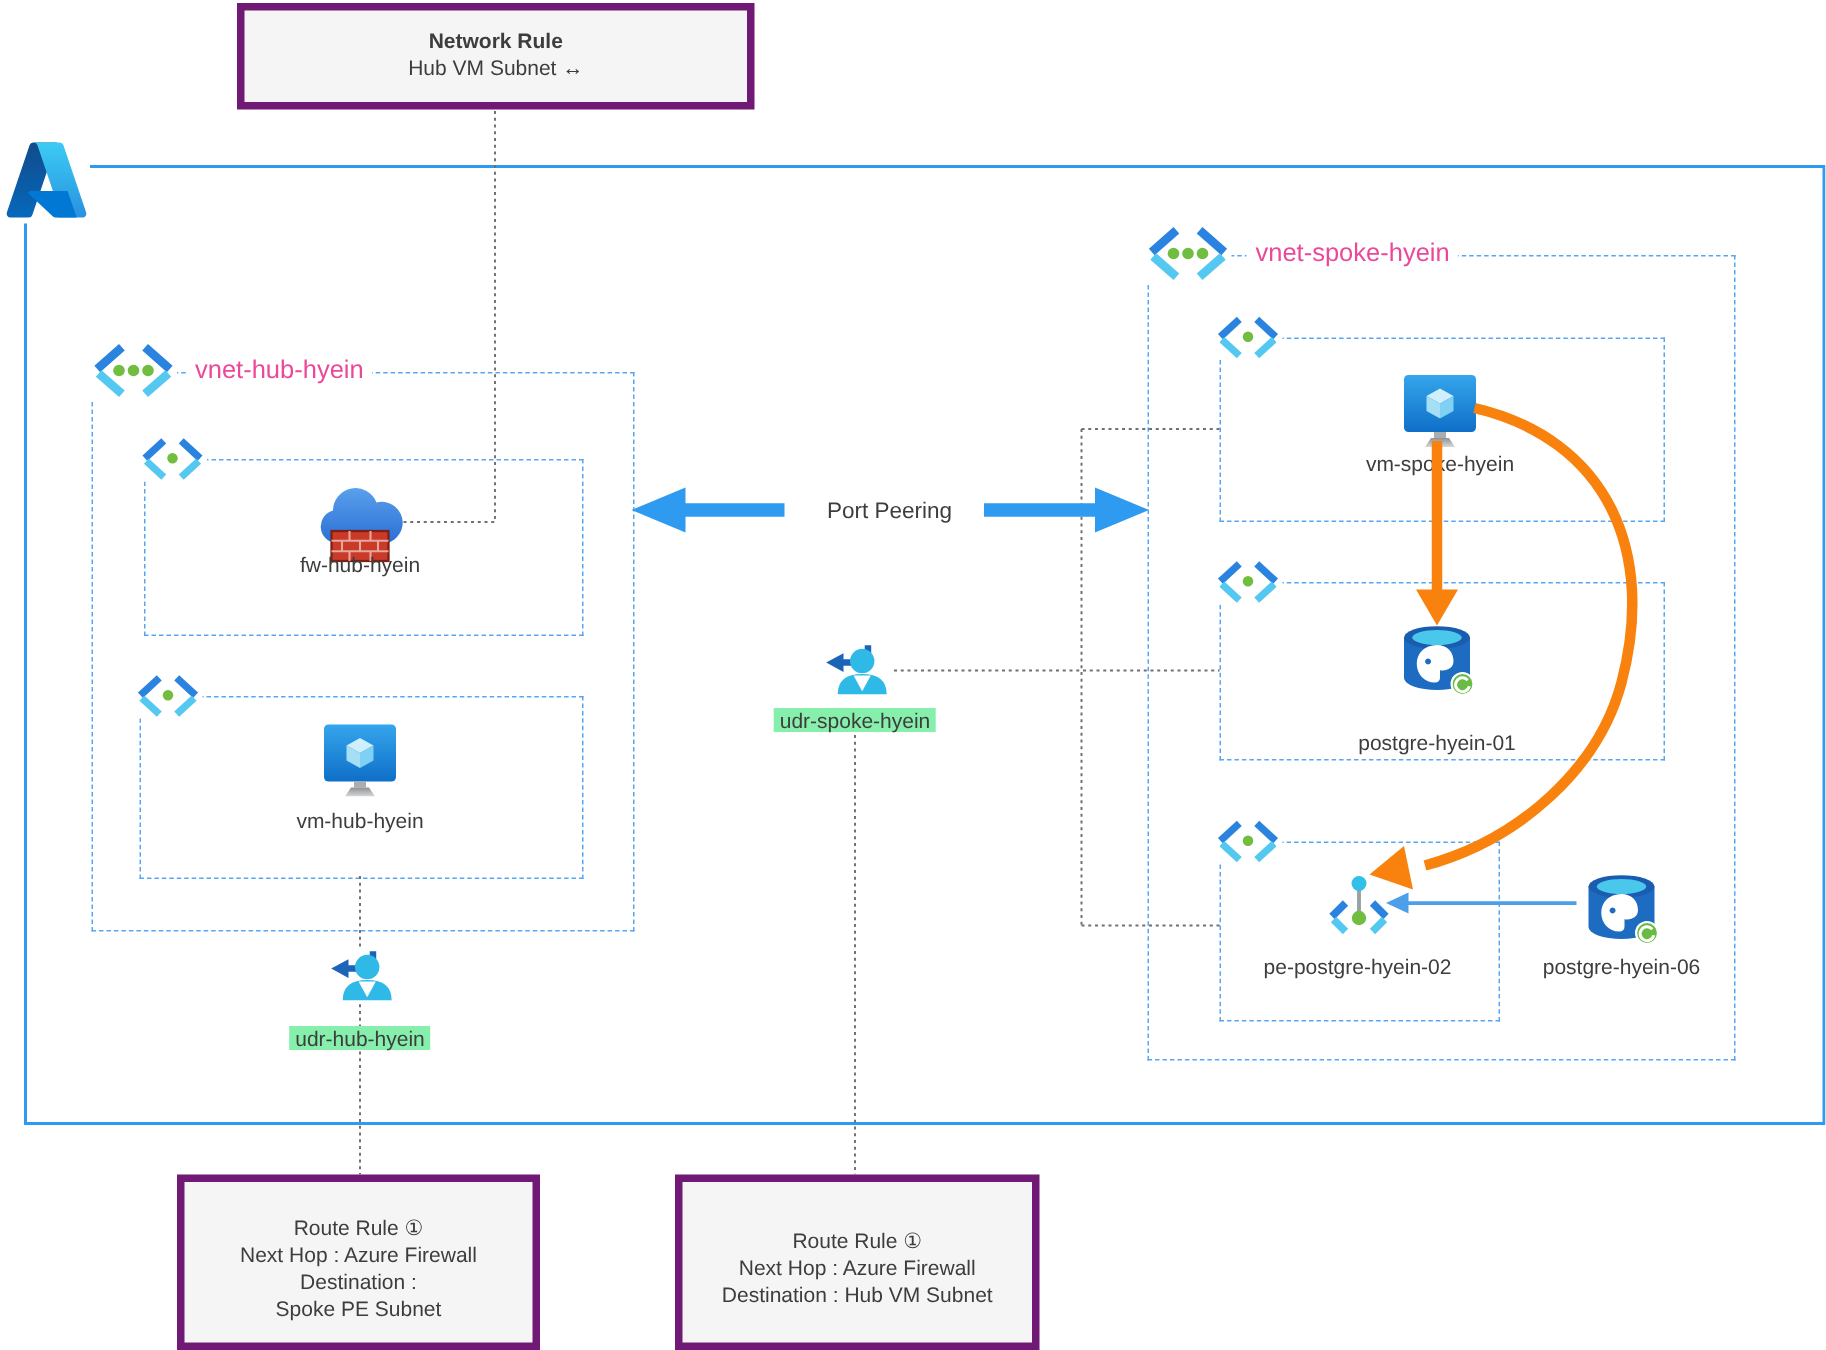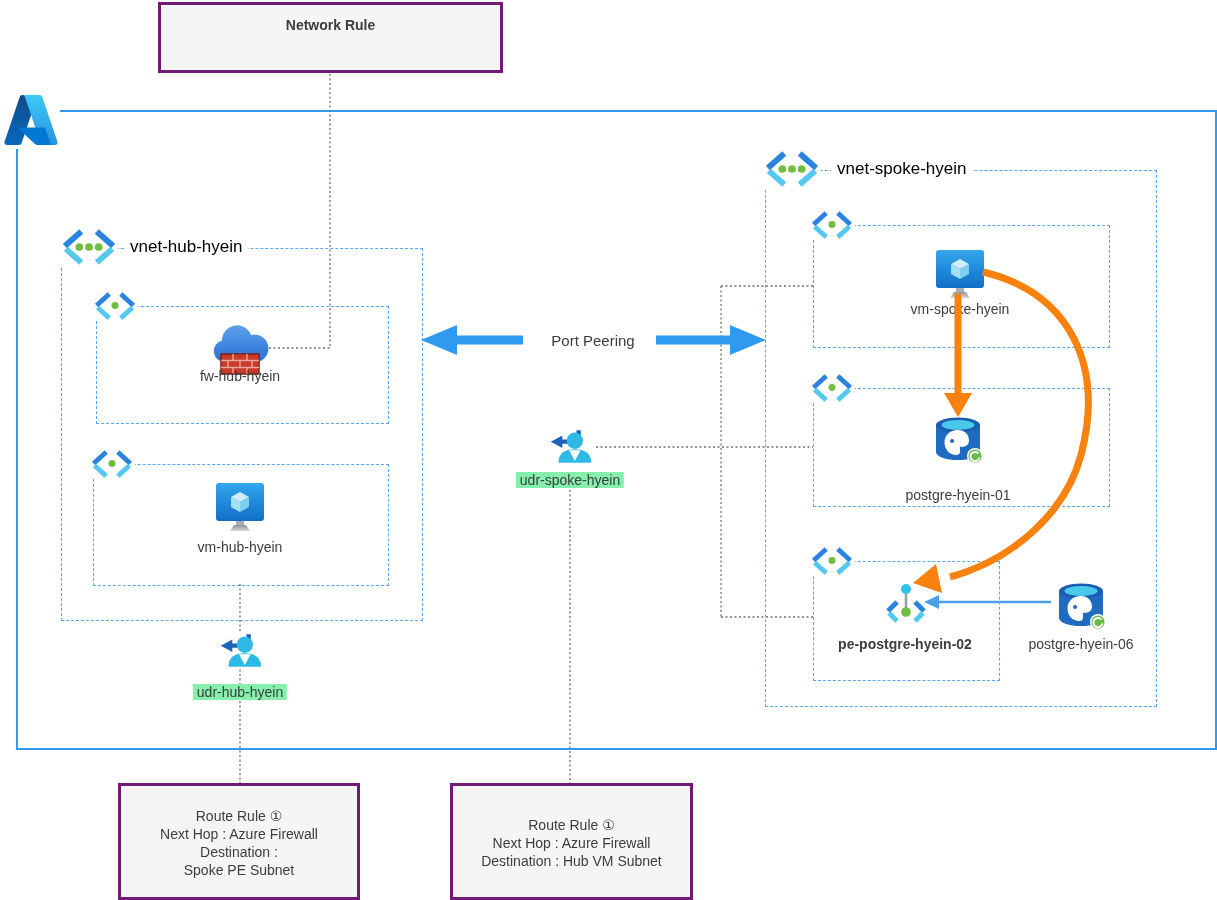--- a/index.html
+++ b/index.html
@@ -8,32 +8,32 @@
     background:#ffffff;
     font-family:"Liberation Sans","DejaVu Sans",sans-serif;
     color:#3d3d3d;
   }
   .abs{position:absolute;}
   
   .outer-box{border:2px solid #2E9BF1;background:transparent;}
   .vnet-box,.subnet-box{border:1.5px dashed #58A6F2;background:transparent;}
   
   .gray-box{
-    background:#F5F5F5;border:3px solid #701a75;
+    background:#F5F5F5;border:5px solid #701a75;
     text-align:center;font-size:14px;line-height:18px;color:#3d3d3d;
     box-sizing:border-box;
   }
   .gray-box .bold{font-weight:bold;}
   
   .node-label{
     position:absolute;transform:translateX(-50%);
     font-size:14px;color:#3d3d3d;white-space:nowrap;text-align:center;
   }
   .vnet-label{
-    position:absolute;font-size:17px;color:#000000;white-space:nowrap;
+    position:absolute;font-size:17px;color:#ec4899;white-space:nowrap;
     background:#fff;padding:0 6px;
   }
   .on-line{background:#86efac;padding:0 4px;}
   .icon-bg{background:#fff;}
   svg{display:block;}
   .layer{position:absolute;left:0;top:0;width:1217px;height:900px;pointer-events:none;}
 </style>
 </head>
 <body>
 
@@ -158,20 +158,21 @@
     <polygon points="766,340 730,325 730,355" stroke="none"></polygon>
   </g>
   <g fill="#4C9FE8" stroke="#4C9FE8">
     <line x1="1051" y1="602" x2="936" y2="602" stroke-width="2.5"></line>
     <polygon points="924,602 939,595 939,609" stroke="none"></polygon>
   </g>
 </svg>
 
 <div class="abs gray-box" style="left:158px;top:2px;width:345px;height:71px;padding-top:11px;">
   <div class="bold">Network Rule</div>
+  <div>Hub VM Subnet ↔</div>
 </div>
 
 <div class="abs gray-box" style="left:118px;top:783px;width:242px;height:117px;padding-top:21px;">
   <div>Route Rule ①</div>
   <div>Next Hop : Azure Firewall</div>
   <div>Destination :</div>
   <div>Spoke PE Subnet</div>
 </div>
 
 <div class="abs gray-box" style="left:450px;top:783px;width:243px;height:117px;padding-top:30px;">
@@ -236,21 +237,21 @@
 
 <div class="vnet-label" style="left:124px;top:237px;">vnet-hub-hyein</div>
 <div class="vnet-label" style="left:831px;top:159px;">vnet-spoke-hyein</div>
 
 <div class="node-label" style="left:240px;top:368px;">fw-hub-hyein</div>
 <div class="node-label" style="left:240px;top:539px;">vm-hub-hyein</div>
 <div class="node-label on-line" style="left:240px;top:684px;">udr-hub-hyein</div>
 <div class="node-label on-line" style="left:570px;top:472px;">udr-spoke-hyein</div>
 <div class="node-label" style="left:960px;top:301px;">vm-spoke-hyein</div>
 <div class="node-label" style="left:958px;top:471px;margin-top:16px;">postgre-hyein-01</div>
-<div class="node-label" style="left:905px;top:636px;font-weight:bold;">pe-postgre-hyein-02</div>
+<div class="node-label" style="left:905px;top:636px;">pe-postgre-hyein-02</div>
 <div class="node-label" style="left:1081px;top:636px;">postgre-hyein-06</div>
 <div class="node-label" style="left:593px;top:332px;font-size:15px;">Port Peering</div>
 
 <svg class="layer" viewBox="0 0 1217 900">
   <g fill="#F8820D" stroke="#F8820D">
     <line x1="958" y1="294" x2="958" y2="396" stroke-width="7"></line>
     <polygon points="958,417 944,393 972,393" stroke="none"></polygon>
     <path d="M983 272 C1072 293 1104 368 1081 455 C1066 512 1013 560 950 577" fill="none" stroke-width="7"></path>
     <polygon points="913,583 936,564 942,593" stroke="none"></polygon>
   </g>

